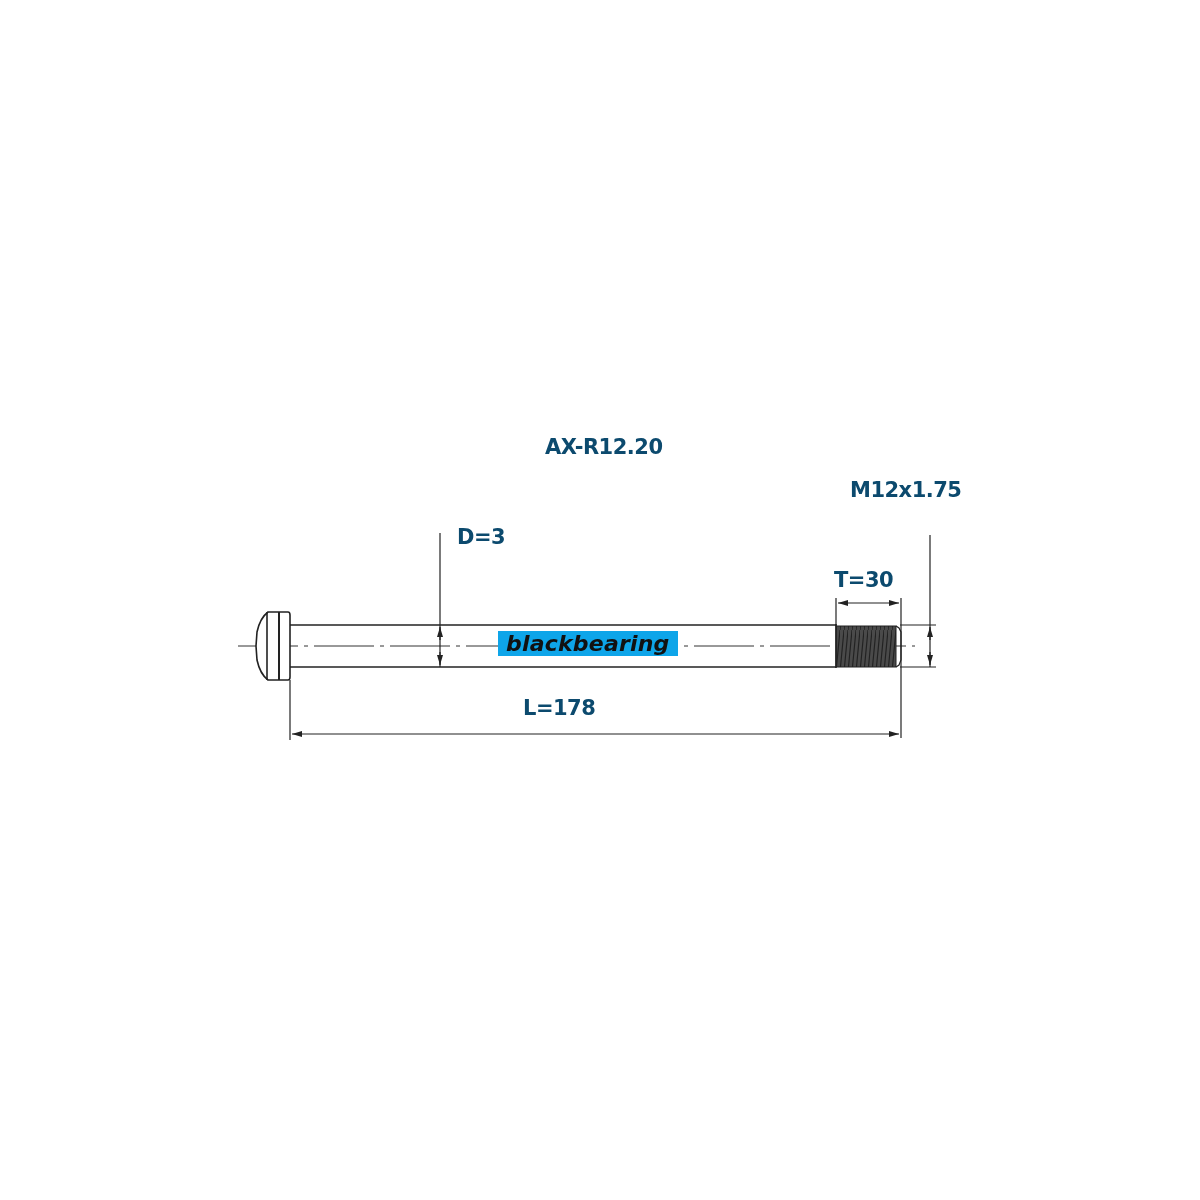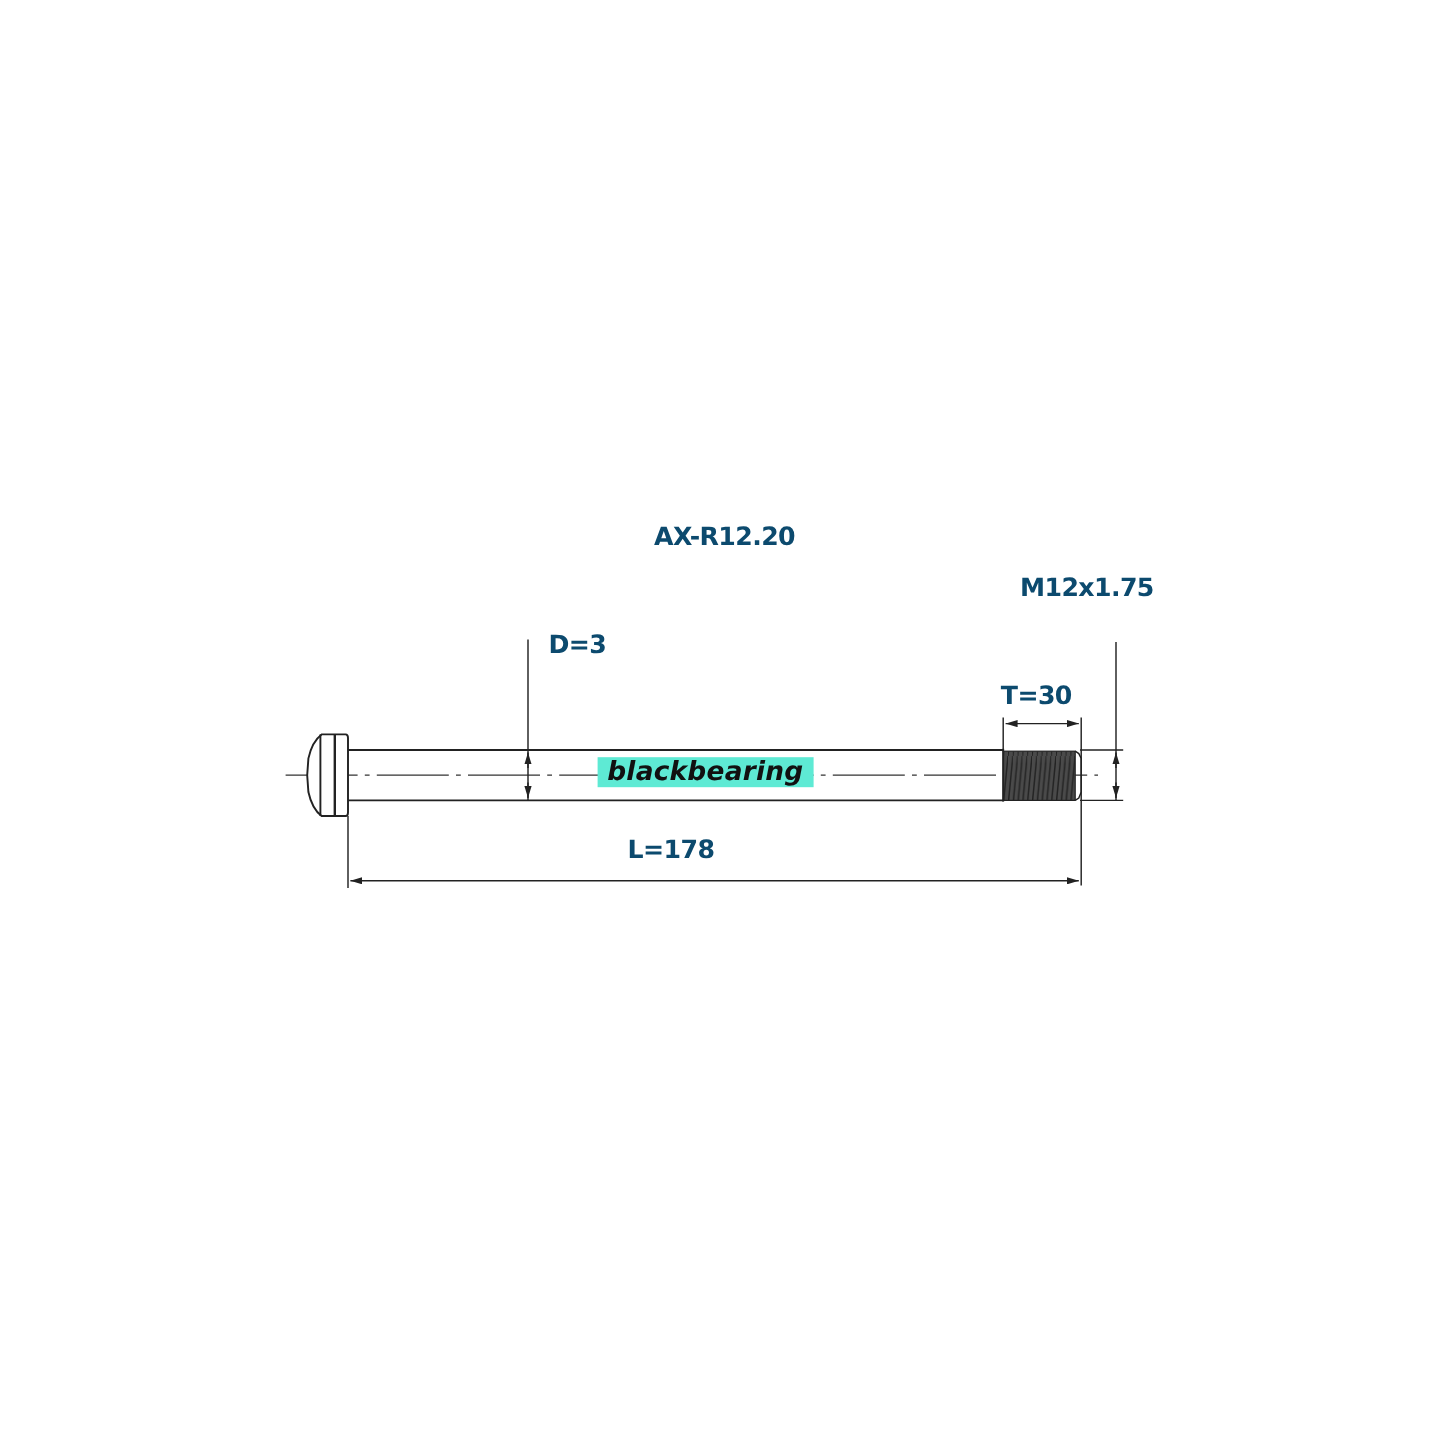--- a/index.html
+++ b/index.html
@@ -1,19 +1,19 @@
 <!DOCTYPE html>
 <html><head>
 <meta charset="utf-8">
 <style>
   html, body { margin:0; padding:0; background:#ffffff; }
   body { width:1200px; height:1200px; position:relative; overflow:hidden; font-family:"Liberation Sans", sans-serif; }
   .lbl { position:absolute; font-weight:bold; color:#0c4a6e; font-size:21px; font-family:"DejaVu Sans", sans-serif; letter-spacing:-0.5px; }
   #drawing { position:absolute; left:0; top:0; }
-  .brand { position:absolute; font-family:"DejaVu Sans", sans-serif; font-weight:bold; font-style:italic; font-size:22px; color:#111; background:#5eead4; padding:0 8px; letter-spacing:0.2px; }
+  .brand { position:absolute; font-family:"DejaVu Sans", sans-serif; font-weight:bold; font-style:italic; font-size:22px; color:#111; background:#0ea5e9; padding:0 8px; letter-spacing:0.2px; }
 </style>
 </head>
 <body>
 
 <svg id="drawing" width="1200" height="1200" viewBox="0 0 1200 1200" xmlns="http://www.w3.org/2000/svg">
   <defs>
     <marker id="arr" markerWidth="10" markerHeight="6" refX="10" refY="3" orient="auto" markerUnits="userSpaceOnUse">
       <path d="M0,0 L10,3 L0,6 z" fill="#222"></path>
     </marker>
     <marker id="arrs" markerWidth="10" markerHeight="6" refX="0" refY="3" orient="auto" markerUnits="userSpaceOnUse">

